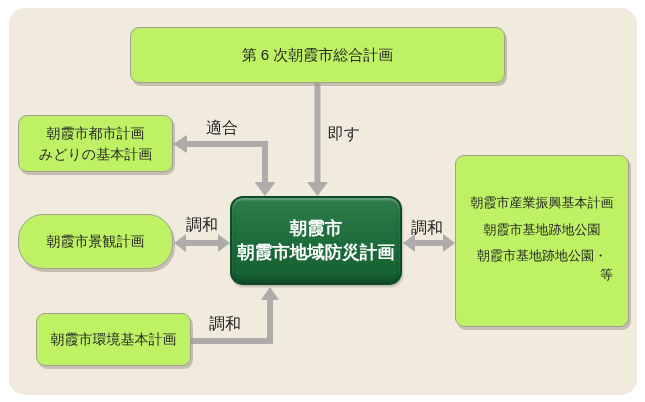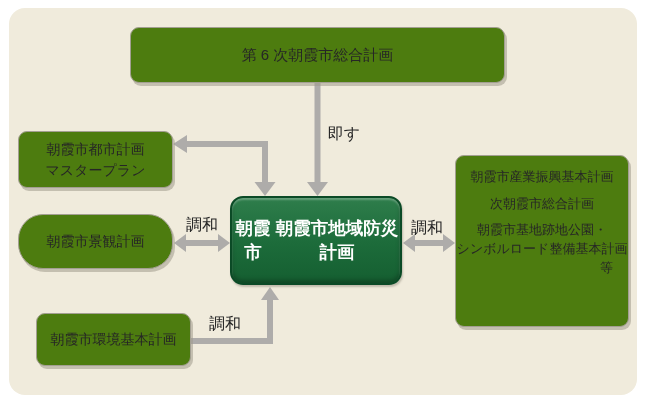--- a/index.html
+++ b/index.html
@@ -28,51 +28,51 @@
   .panel{
     position:absolute;
     left:9px;top:8px;width:628px;height:387px;
     background:var(--panel-bg);
     border-radius:16px;
   }
   svg.arrows{position:absolute;left:0;top:0;width:645px;height:402px;}
   svg.arrows .shape{fill:var(--arrow);}
   .box{
     position:absolute;
-    background:#4d7c0f;
+    background:#bef264;
     border:1.5px solid var(--box-border);
     border-radius:9px;
     box-shadow:2px 3px 0 var(--box-shadow);
     display:flex;flex-direction:column;
     align-items:center;justify-content:center;
     text-align:center;
     font-size:14px;line-height:1.45;
     color:var(--text);
   }
   .box-top{left:130px;top:27px;width:375px;height:56px;font-size:15px;}
-  .box-master{left:18px;top:131px;width:155px;height:57px;}
+  .box-master{left:18px;top:115px;width:155px;height:57px;}
   .box-keikan{left:18px;top:214px;width:155px;height:55px;border-radius:25px;}
   .box-kankyo{left:18px;top:313px;width:155px;height:53px;margin-left:18px;}
   .box-right{
     left:455px;top:155px;width:174px;height:172px;
     font-size:13px;line-height:19px;
     justify-content:flex-start;
-    padding-top:11px;
+    padding-top:37px;
   }
   .box-right .ln2{margin-top:8px;}
   .box-right .ln3{margin-top:7px;text-align:right;}
   .box-right .etc{align-self:flex-end;padding-right:15px;}
   .box-green{
     position:absolute;
     left:230px;top:196px;width:172px;height:89px;
     background:linear-gradient(180deg,var(--green-hi) 0%,var(--green-mid) 55%,var(--green-lo) 100%);
     border:2px solid var(--green-border);
     border-radius:13px;
     box-shadow:inset 0 2px 2px rgba(255,255,255,.28), inset 0 -3px 4px rgba(0,0,0,.25), 1px 2px 2px rgba(120,115,100,.4);
-    display:flex;flex-direction:row;
+    display:flex;flex-direction:column;
     align-items:center;justify-content:center;
     text-align:center;
     color:#ffffff;font-weight:bold;
     font-size:17.5px;line-height:1.35;
   }
   .edge-label{
     position:absolute;
     font-size:16px;
     color:var(--text);
     text-align:center;
@@ -123,41 +123,41 @@
       <polygon class="shape" points="187,332 187,350 173,341"></polygon>
     </g>
   </svg>
 
   <div class="box box-top">
     <span>第 6 次朝霞市総合計画</span>
   </div>
 
   <div class="box box-master">
     <span>朝霞市都市計画</span>
-    <span>マスタープラン</span>
+    <span>みどりの基本計画</span>
   </div>
 
   <div class="box box-keikan">
     <span>朝霞市景観計画</span>
   </div>
 
   <div class="box box-kankyo">
     <span>朝霞市環境基本計画</span>
   </div>
 
   <div class="box-green">
     <span>朝霞市</span>
     <span>朝霞市地域防災計画</span>
   </div>
 
   <div class="box box-right">
     <span class="ln1">朝霞市産業振興基本計画</span>
-    <span class="ln2">次朝霞市総合計画</span>
+    <span class="ln2">朝霞市基地跡地公園</span>
     <span class="ln3">朝霞市基地跡地公園・</span>
-    <span class="ln4">シンボルロード整備基本計画</span>
     <span class="etc">等</span>
   </div>
 
+  <div class="edge-label lbl-conform">適合</div>
   <div class="edge-label lbl-follow">即す</div>
   <div class="edge-label lbl-harmony-left">調和</div>
   <div class="edge-label lbl-harmony-right">調和</div>
   <div class="edge-label lbl-harmony-bottom">調和</div>
 </div>
 
 </body></html>

